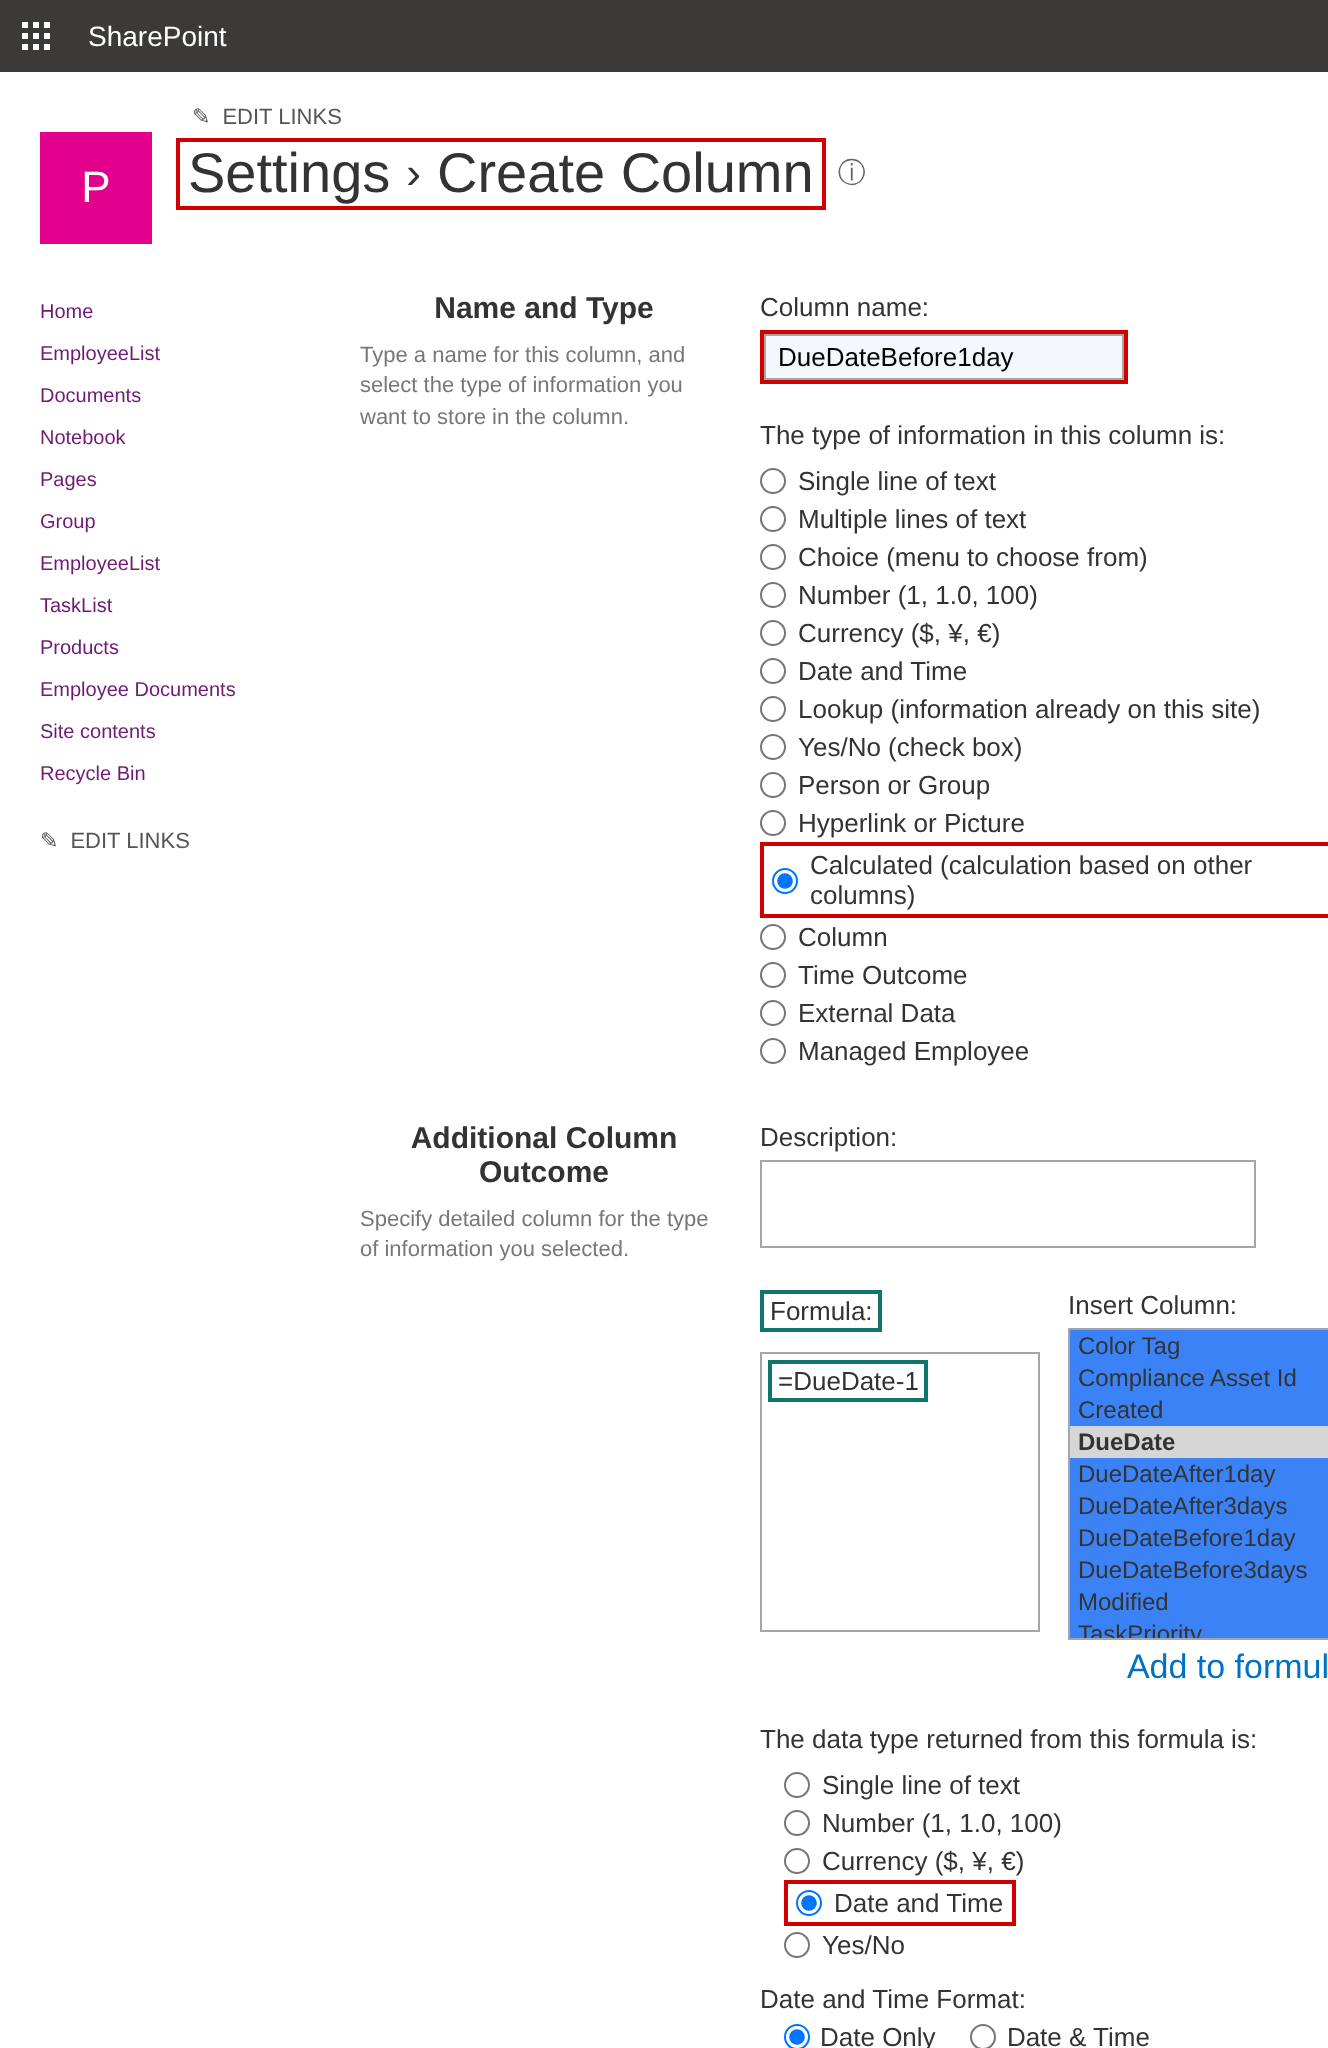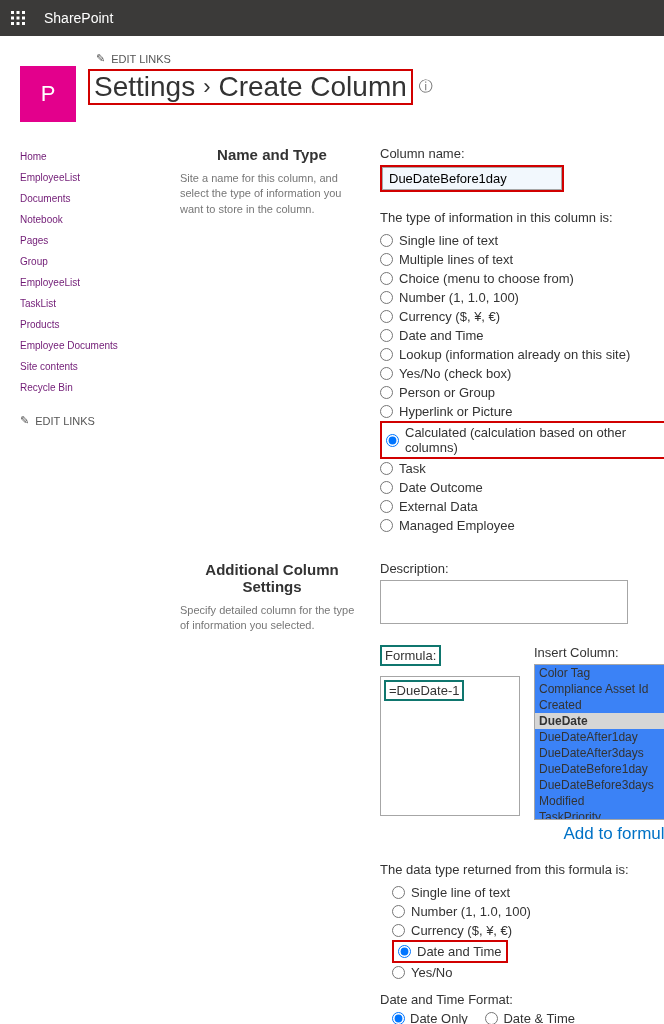--- a/index.html
+++ b/index.html
@@ -106,21 +106,21 @@
         <span>✎</span>
         <span>EDIT LINKS</span>
       </div>
     </div>
 
     <div style="flex:1;">
 
       <div class="form-area">
         <div class="desc-col">
           <h4>Name and Type</h4>
-          <p>Site a name for this column, and select the type of information you want to store in the column.</p>
+          <p>Type a name for this column, and select the type of information you want to store in the column.</p>
         </div>
         <div class="field-col">
           <div class="field-label">Column name:</div>
           <span class="red-box">
             <input class="text-input" type="text" value="DueDateBefore1day" style="">
           </span>
           <div class="spacer-md"></div>
           <div class="field-label">The type of information in this column is:</div>
           <div class="radio-list">
             <label>
@@ -164,41 +164,41 @@
                 <span>Hyperlink or Picture</span>
               </label>
             <span class="red-box" style="display:block;width:fit-content;">
               <label style="padding:2px 4px;">
                   <input type="radio" name="t" checked="" style="">
                   <span>Calculated (calculation based on other columns)</span>
                 </label>
             </span>
             <label>
                 <input type="radio" name="t" style="">
-                <span>Task</span>
-              </label>
-            <label>
-                <input type="radio" name="t" style="">
-                <span>Date Outcome</span>
+                <span>Column</span>
+              </label>
+            <label>
+                <input type="radio" name="t" style="">
+                <span>Time Outcome</span>
               </label>
             <label>
                 <input type="radio" name="t" style="">
                 <span>External Data</span>
               </label>
             <label>
                 <input type="radio" name="t" style="">
                 <span>Managed Employee</span>
               </label>
           </div>
         </div>
       </div>
 
       <div class="sec-row">
         <div class="desc-col">
-          <h4>Additional Column Settings</h4>
+          <h4>Additional Column Outcome</h4>
           <p>Specify detailed column for the type of information you selected.</p>
         </div>
         <div class="field-col">
           <div class="field-label">Description:</div>
           <textarea class="textarea desc-area" style=""></textarea>
           <div class="spacer-md"></div>
 
           <div class="two-col">
             <div>
               <span class="red-box-pad">

